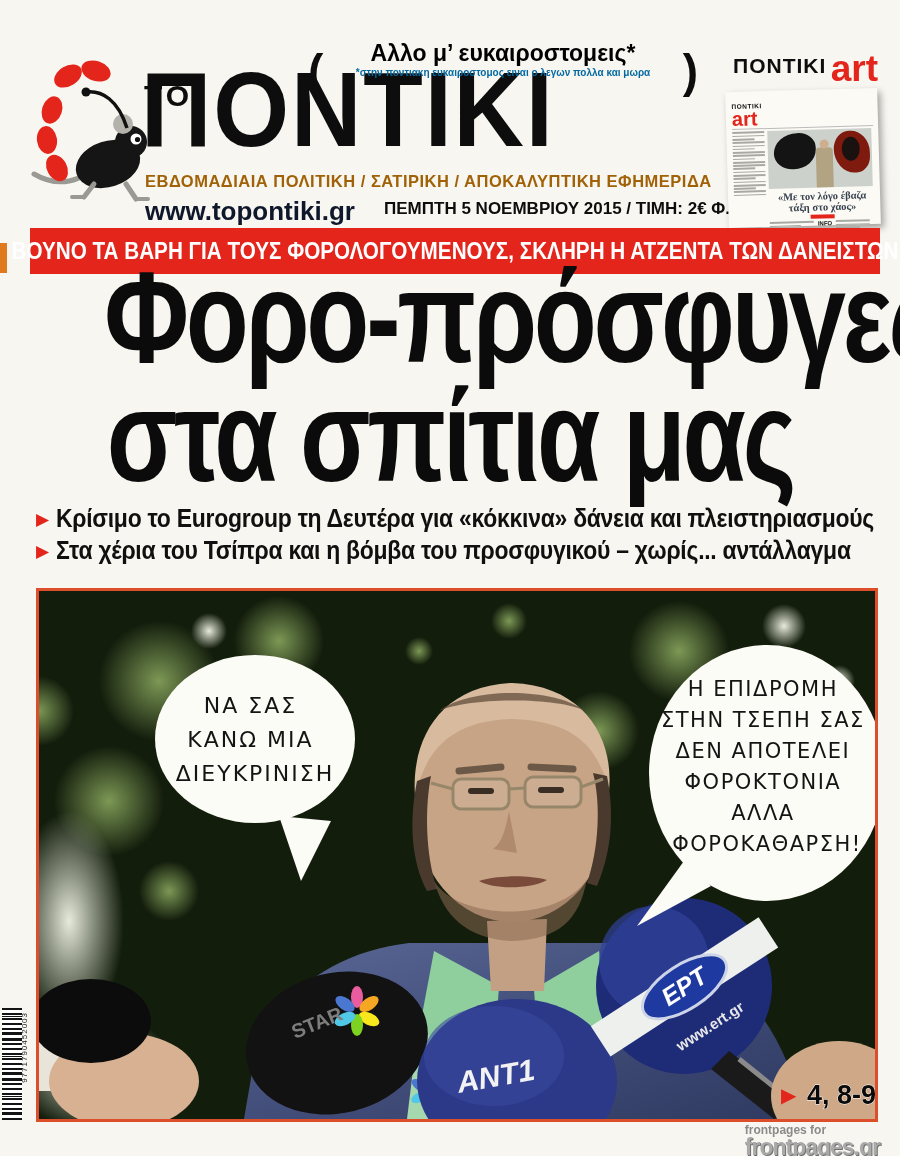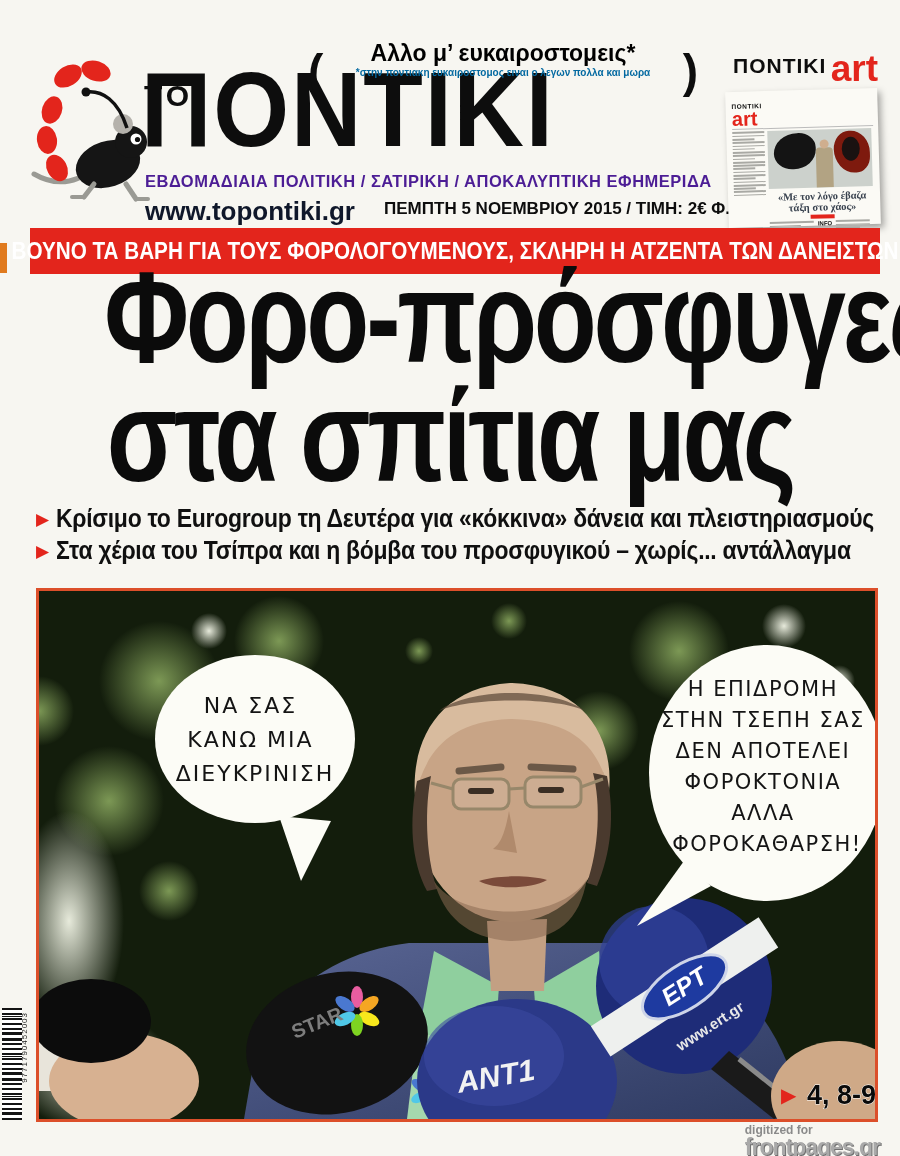--- a/index.html
+++ b/index.html
@@ -4,21 +4,21 @@
 <style>
   html,body{margin:0;padding:0;background:#e9e8e4;}
   .page{position:relative;width:900px;height:1156px;background:#f7f6f1;overflow:hidden;
         font-family:"Liberation Sans",sans-serif;color:#111;}
   
   .mouse-logo{position:absolute;left:30px;top:58px;width:132px;height:145px;}
   .logo-to{position:absolute;left:144px;top:42px;font-size:30px;font-weight:bold;letter-spacing:4px;color:#0d0d0d;margin-top:37px;}
   .logo-title{position:absolute;left:141px;top:56px;width:560px;font-size:106px;font-weight:bold;
               letter-spacing:2px;color:#0d0d0d;transform:scaleX(.92);transform-origin:left;
               line-height:1;white-space:nowrap;}
-  .tagline{position:absolute;left:145px;top:172px;font-size:16.5px;font-weight:bold;color:#4c1d95;letter-spacing:.5px;white-space:nowrap;}
+  .tagline{position:absolute;left:145px;top:172px;font-size:16.5px;font-weight:bold;color:#a16207;letter-spacing:.5px;white-space:nowrap;}
   .website{position:absolute;left:145px;top:196px;font-size:26px;font-weight:bold;color:#0f172a;}
   .dateline{position:absolute;left:384px;top:199px;font-size:17px;font-weight:bold;color:#0d0d0d;white-space:nowrap;}
   
   .joke{position:absolute;left:310px;top:42px;width:386px;text-align:center;}
   .paren{position:absolute;top:2px;font-size:46px;font-weight:bold;color:#0d0d0d;}
   .paren-open{left:-2px;}
   .paren-close{right:-2px;}
   .joke-main{font-size:23px;font-weight:bold;color:#000000;line-height:1;}
   .joke-foot{font-size:10px;font-weight:bold;color:#0369a1;margin-top:3px;line-height:1;}
   
@@ -337,17 +337,17 @@
       </g>
 
       <g>
         <text x="742" y="511" font-size="20" fill="#e3251c">▶</text>
         <text x="768" y="513" font-size="27" font-weight="bold" fill="#0a0a0a" stroke="#ffffff" stroke-width="0.8" paint-order="stroke">4, 8-9</text>
       </g>
     </svg>
   </div>
 
   <div class="digitized">
-    <div class="d1">digitized for</div>
+    <div class="d1">frontpages for</div>
     <div class="d2">frontpages.gr</div>
   </div>
 
 </div>
 
 </body></html>

